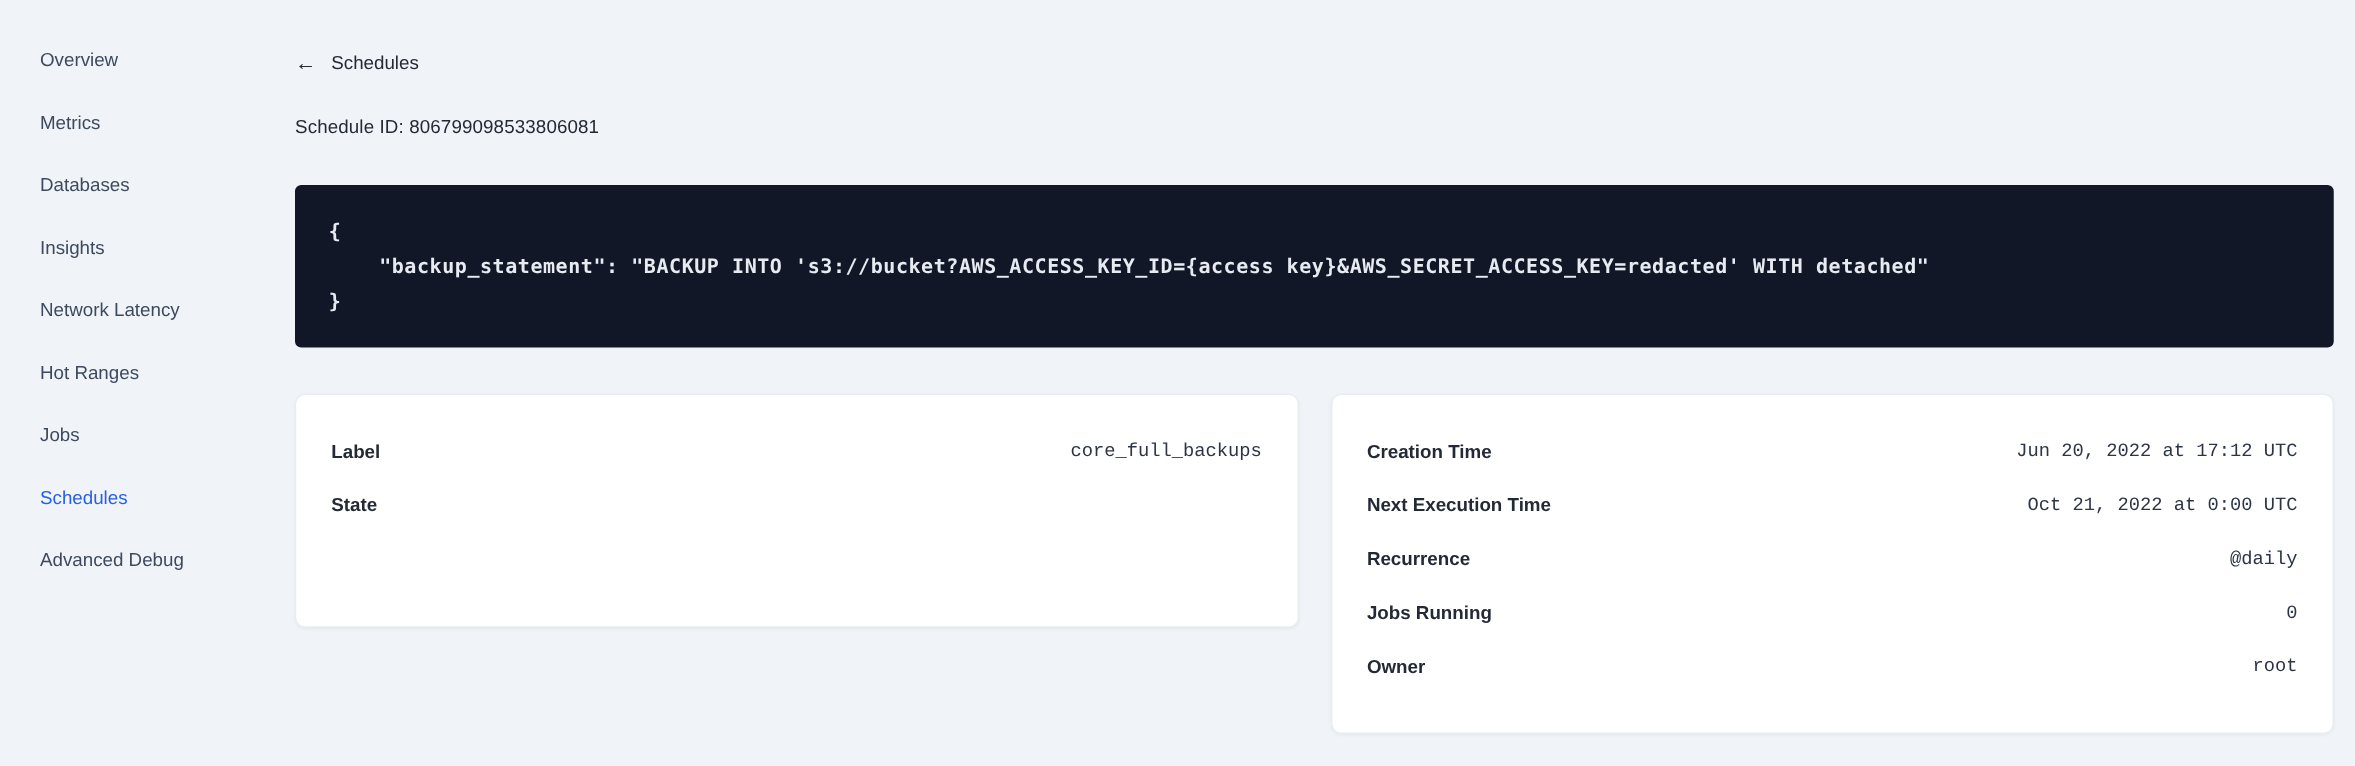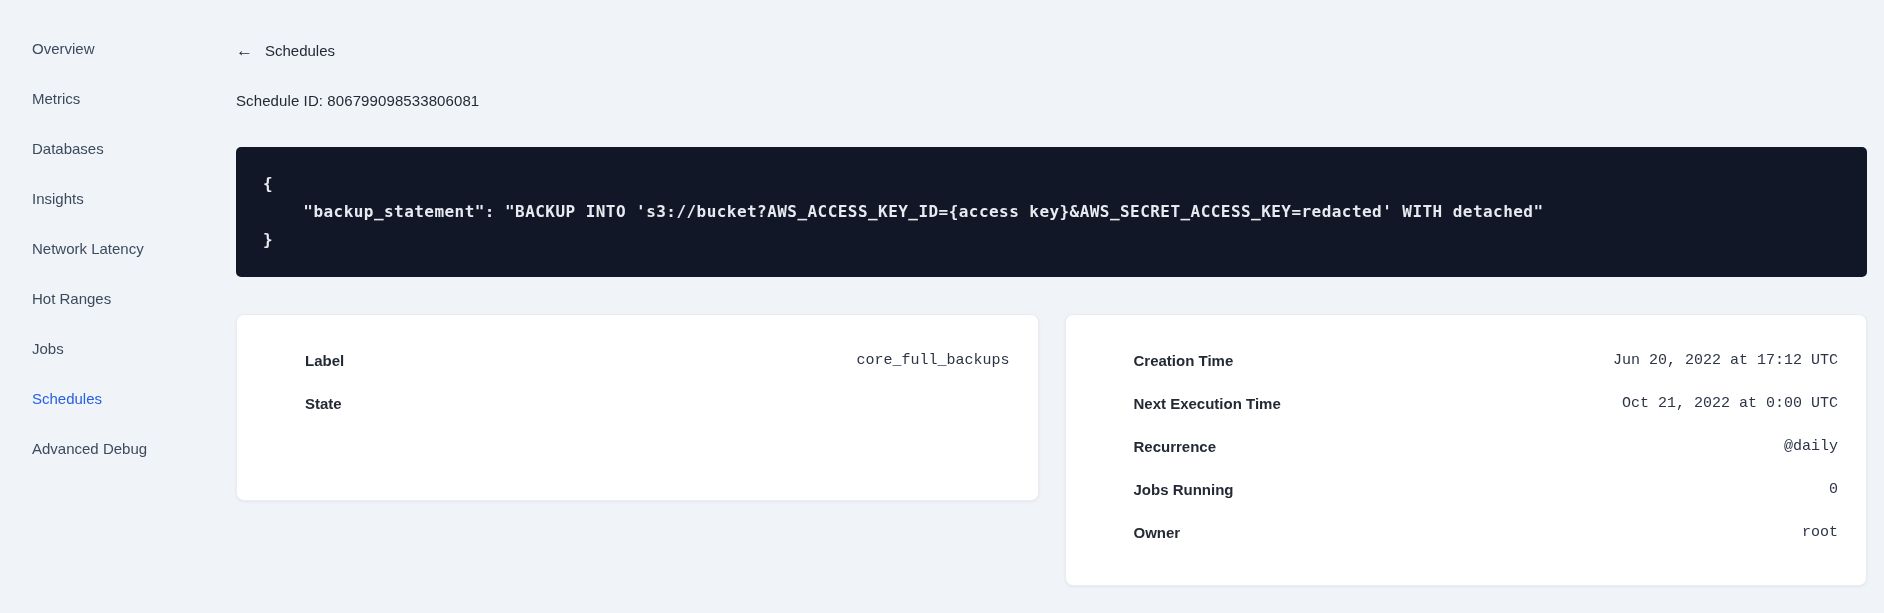--- a/index.html
+++ b/index.html
@@ -87,21 +87,20 @@
     flex: 1 1 0;
     padding: 24px 28px;
   }
   .card.details { min-height: 187px; }
   .card.meta    { min-height: 272px; }
   .row {
     height: 43px;
     display: flex;
     align-items: center;
     justify-content: space-between;
-    margin-left: 40px;
   }
   .row .lbl {
     font-size: 15px;
     font-weight: 700;
     color: #242a35;
   }
   .row .val {
     font-size: 15px;
     font-weight: 400;
     color: #2c3446;

